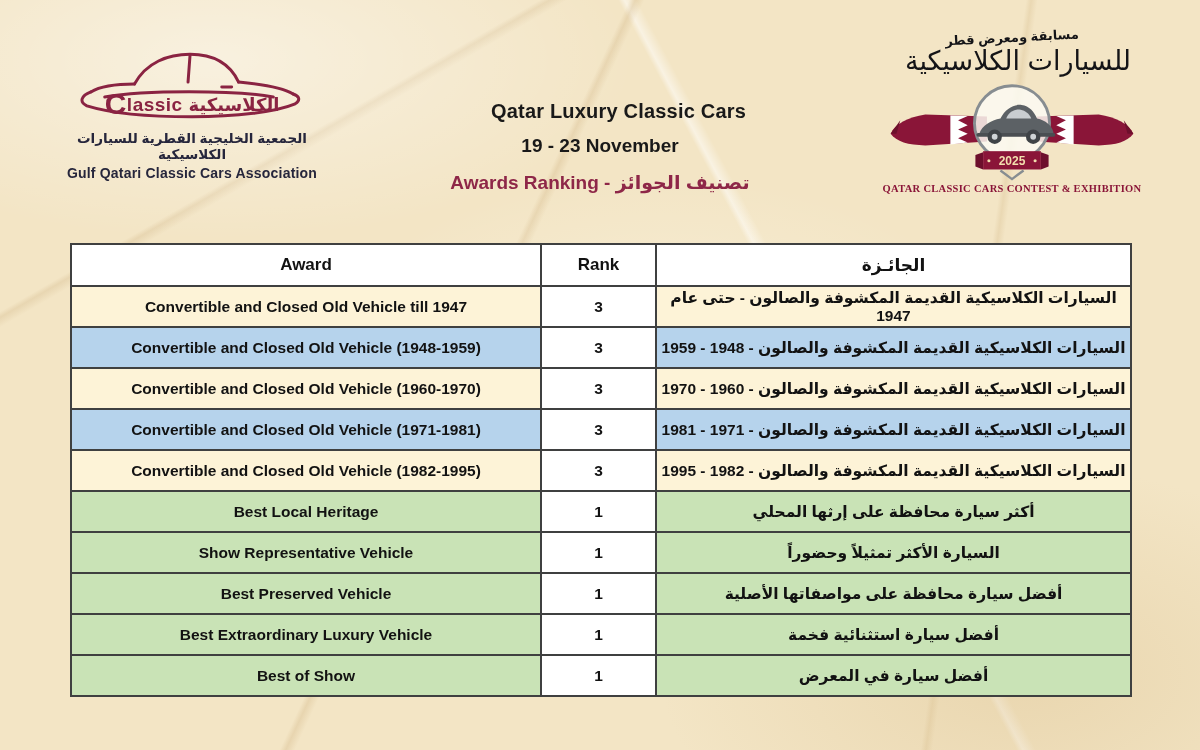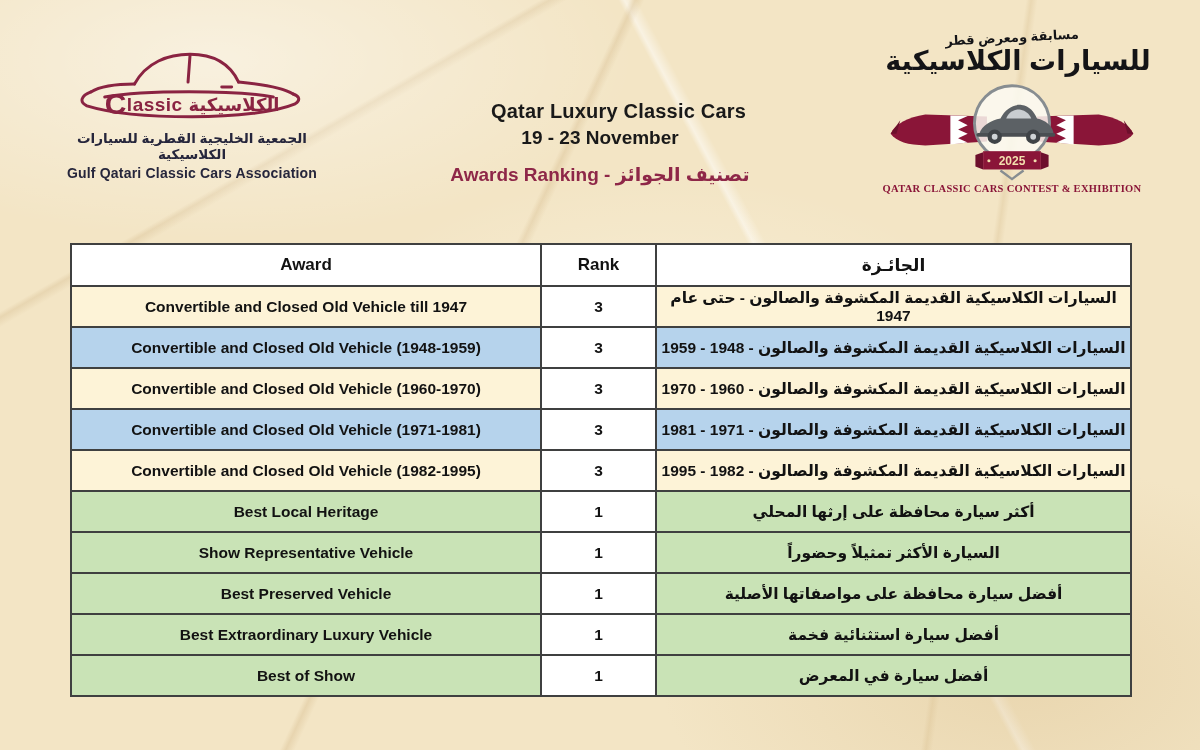--- a/index.html
+++ b/index.html
@@ -57,34 +57,34 @@
     margin-top:3px;
     font-size:14px;font-weight:bold;color:var(--navy);
     letter-spacing:0.2px;
   }
 
   
   .title-block{
     position:absolute;left:0;right:0;top:98px;text-align:center;
   }
   .title-line{font-size:20px;font-weight:bold;color:var(--ink);line-height:27px;letter-spacing:0.2px;padding-left:37px;}
-  .dates{margin-top:2px;font-size:19px;font-weight:bold;color:var(--ink);}
+  .dates{margin-top:10px;font-size:19px;font-weight:bold;color:var(--ink);}
   .subtitle{margin-top:14px;font-size:19px;font-weight:bold;color:#8e2748;}
 
   
   .logo-right{
     position:absolute;right:48px;top:30px;width:280px;text-align:center;
   }
   .tagline-ar{
     font-size:13px;font-weight:bold;color:#141417;direction:rtl;
     transform:rotate(-3deg);
   }
   .title-ar{
     margin-top:1px;
-    font-size:27px;font-weight:bold;color:#141417;direction:rtl;
+    font-size:27px;font-weight:normal;color:#141417;direction:rtl;
     line-height:30px;
     margin-left:12px;
   }
   .emblem{display:block;margin:2px auto 0;}
   .caption{
     margin-top:1px;
     font-size:10.5px;font-weight:bold;color:var(--maroon);
     letter-spacing:0.3px;white-space:nowrap;
     font-family:"Liberation Serif","DejaVu Serif",serif;
   }

